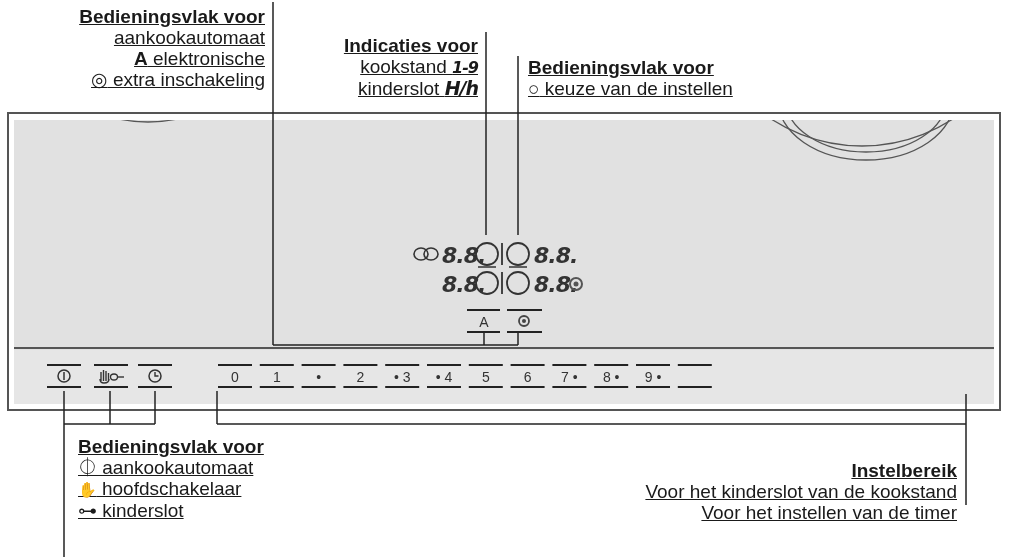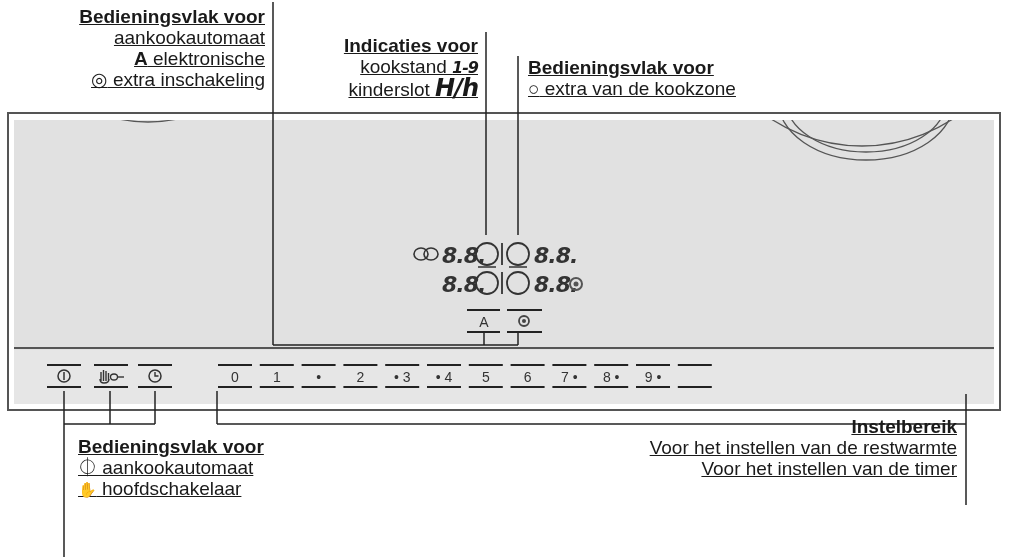--- a/index.html
+++ b/index.html
@@ -181,31 +181,32 @@
 <div class="abs lbl right" style="right:744px; top:6px;">
   <div class="bold">Bedieningsvlak voor</div>
   <div>aankookautomaat</div>
   <div><span class="bold">A</span><span> elektronische</span></div>
   <div><span>◎</span><span> extra inschakeling</span></div>
 </div>
 
 <div class="abs lbl right" style="right:531px; top:35px;">
   <div class="bold">Indicaties voor</div>
   <div><span>kookstand </span><span class="seg" style="font-size:16px;">1-9</span></div>
-  <div><span>kinderslot </span><span class="seg" style="font-size:24px;">H/h</span></div>
+  <div><span>kinderslot </span><span class="seg" style="font-size:19px;">H/h</span></div>
 </div>
 
 <div class="abs lbl" style="left:528px; top:57px;">
   <div class="bold">Bedieningsvlak voor</div>
-  <div><span>○</span><span> extra van de kookzone</span></div>
+  <div><span>○</span><span> keuze van de instellen</span></div>
 </div>
 
 <div class="abs lbl" style="left:78px; top:436px;">
   <div class="bold">Bedieningsvlak voor</div>
   <div><span>⏀</span><span> aankookautomaat</span></div>
   <div><span style="font-size:15px;">✋</span><span> hoofdschakelaar</span></div>
-</div>
-
-<div class="abs lbl right" style="right:52px; top:416px;">
+  <div><span>⊶</span><span> kinderslot</span></div>
+</div>
+
+<div class="abs lbl right" style="right:52px; top:460px;">
   <div class="bold">Instelbereik</div>
-  <div>Voor het instellen van de restwarmte</div>
+  <div>Voor het kinderslot van de kookstand</div>
   <div>Voor het instellen van de timer</div>
 </div>
 
 </body></html>

